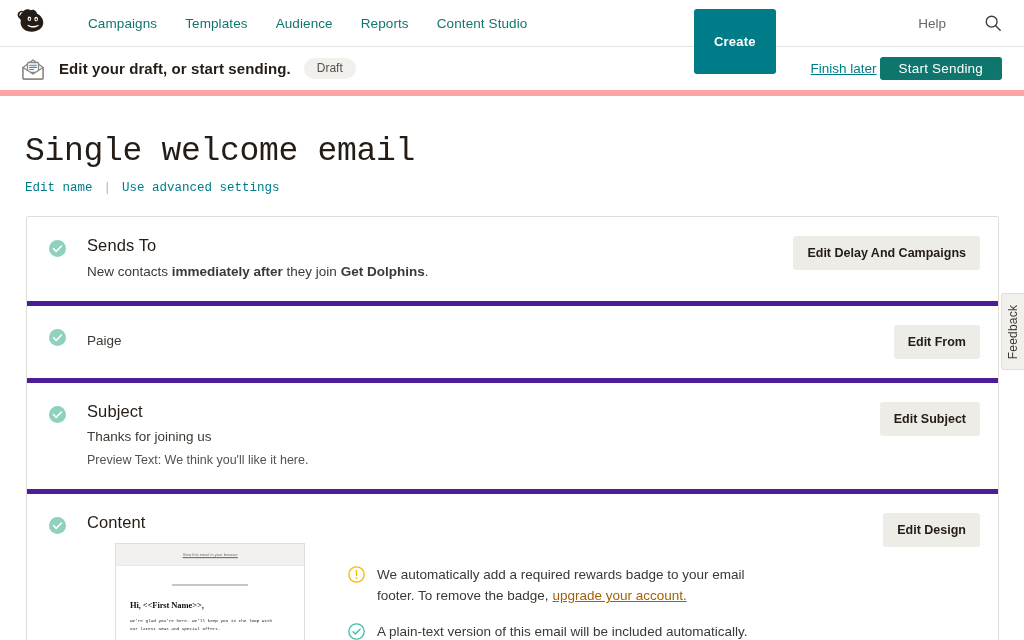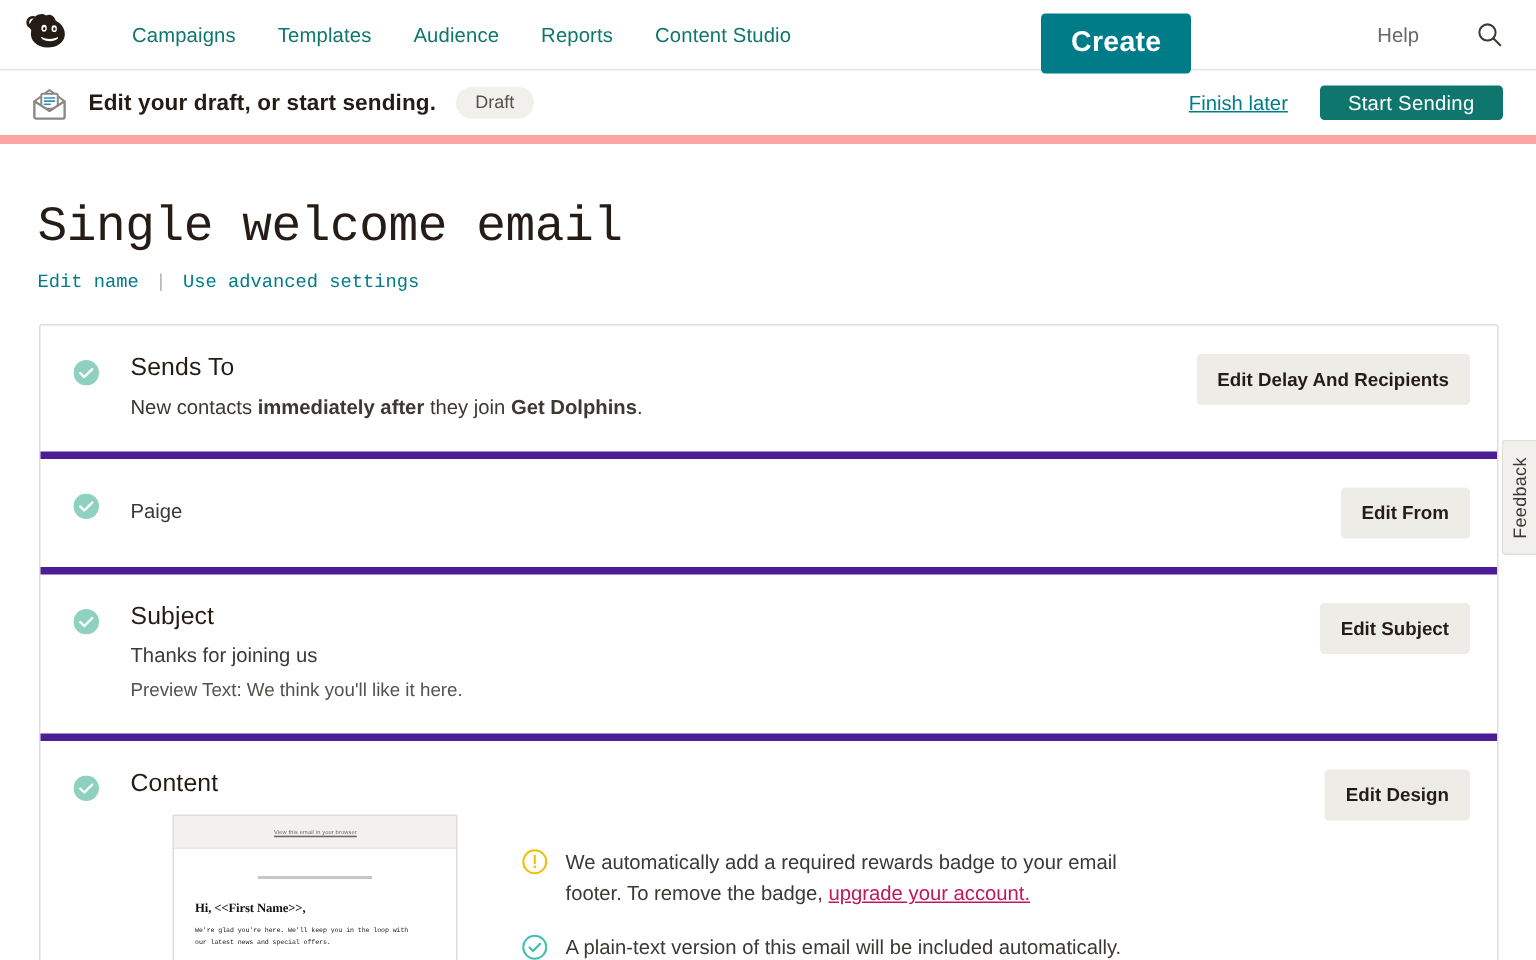--- a/index.html
+++ b/index.html
@@ -30,23 +30,23 @@
     padding: 4px 14px;
     text-decoration: none;
     white-space: nowrap;
     letter-spacing: .1px;
   }
   .btn-create {
     background: #007c89;
     color: #fff;
     border: none;
     border-radius: 3px;
-    font-size: 19px;
+    font-size: 13px;
     font-weight: bold;
-    padding: 9px 20px;
+    padding: 25px 20px;
     cursor: pointer;
     letter-spacing: .2px;
     font-family: "Liberation Sans", sans-serif;
   }
   .nav-right { display: flex; align-items: center; gap: 38px; margin-left: auto; }
   .help-link { font-size: 13.5px; color: #6b6763; text-decoration: none; }
   .search-icon { width: 18px; height: 18px; display: block; cursor: pointer; }
 
   
   .create-wrap { position: absolute; left: 694px; top: 9px; }
@@ -69,21 +69,21 @@
   .draft-badge {
     margin-left: 13px;
     display: inline-block;
     font-size: 12px;
     color: #55504b;
     background: #f1f0ed;
     border-radius: 11px;
     padding: 4px 13px 5px;
     line-height: 1;
   }
-  .sub-right { margin-left: auto; display: flex; align-items: center; gap: 21px; }
+  .sub-right { margin-left: auto; display: flex; align-items: center; gap: 3px; }
   .finish-later {
     font-size: 13.5px;
     color: #007c89;
     text-decoration: underline;
     cursor: pointer;
   }
   .btn-send {
     background: #0f766e;
     color: #fff;
     border: none;
@@ -218,21 +218,21 @@
 
   .notes-col { flex: 1; padding: 22px 0 0 14px; }
   .note { display: flex; margin-bottom: 15px; }
   .note-icon { width: 17px; height: 17px; flex: 0 0 17px; margin-right: 12px; margin-top: 1px; }
   .note-text {
     font-size: 13.5px;
     color: #3d3833;
     line-height: 1.55;
     max-width: 380px;
   }
-  .note-text a { color: #be185d; cursor: pointer; text-align: right; }
+  .note-text a { color: #a16207; cursor: pointer; text-align: right; }
 
   
   .feedback-tab {
     position: absolute;
     right: 0;
     top: 293px;
     width: 23px;
     height: 77px;
     background: #f1f0ed;
     border: 1px solid #e0dedb;
@@ -322,21 +322,21 @@
 
   <div class="section">
     <svg class="check" viewBox="0 0 18 18">
       <circle cx="9" cy="9" r="9" fill="#8ed1bf"></circle>
       <path d="M4.8 9.2 7.6 12l5.6-5.6" fill="none" stroke="#fff" stroke-width="1.7" stroke-linecap="round" stroke-linejoin="round"></path>
     </svg>
     <div class="sec-body">
       <div class="sec-title">Sends To</div>
       <div class="sec-sub"><span>New contacts </span><b>immediately after</b><span> they join </span><b>Get Dolphins</b><span>.</span></div>
     </div>
-    <button class="edit-btn">Edit Delay And Recipients</button>
+    <button class="edit-btn">Edit Delay And Campaigns</button>
   </div>
 
   <div class="section">
     <svg class="check" viewBox="0 0 18 18">
       <circle cx="9" cy="9" r="9" fill="#8ed1bf"></circle>
       <path d="M4.8 9.2 7.6 12l5.6-5.6" fill="none" stroke="#fff" stroke-width="1.7" stroke-linecap="round" stroke-linejoin="round"></path>
     </svg>
     <div class="sec-body">
       <div class="sec-sub">Paige</div>
     </div>

